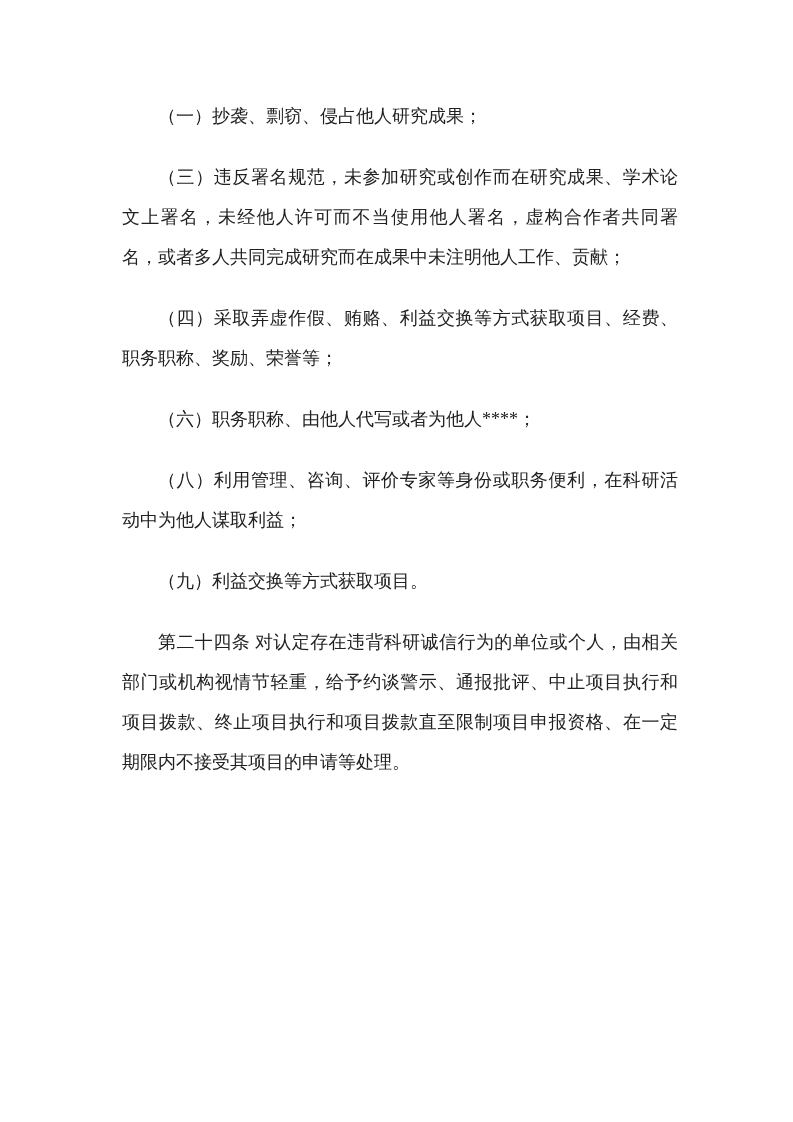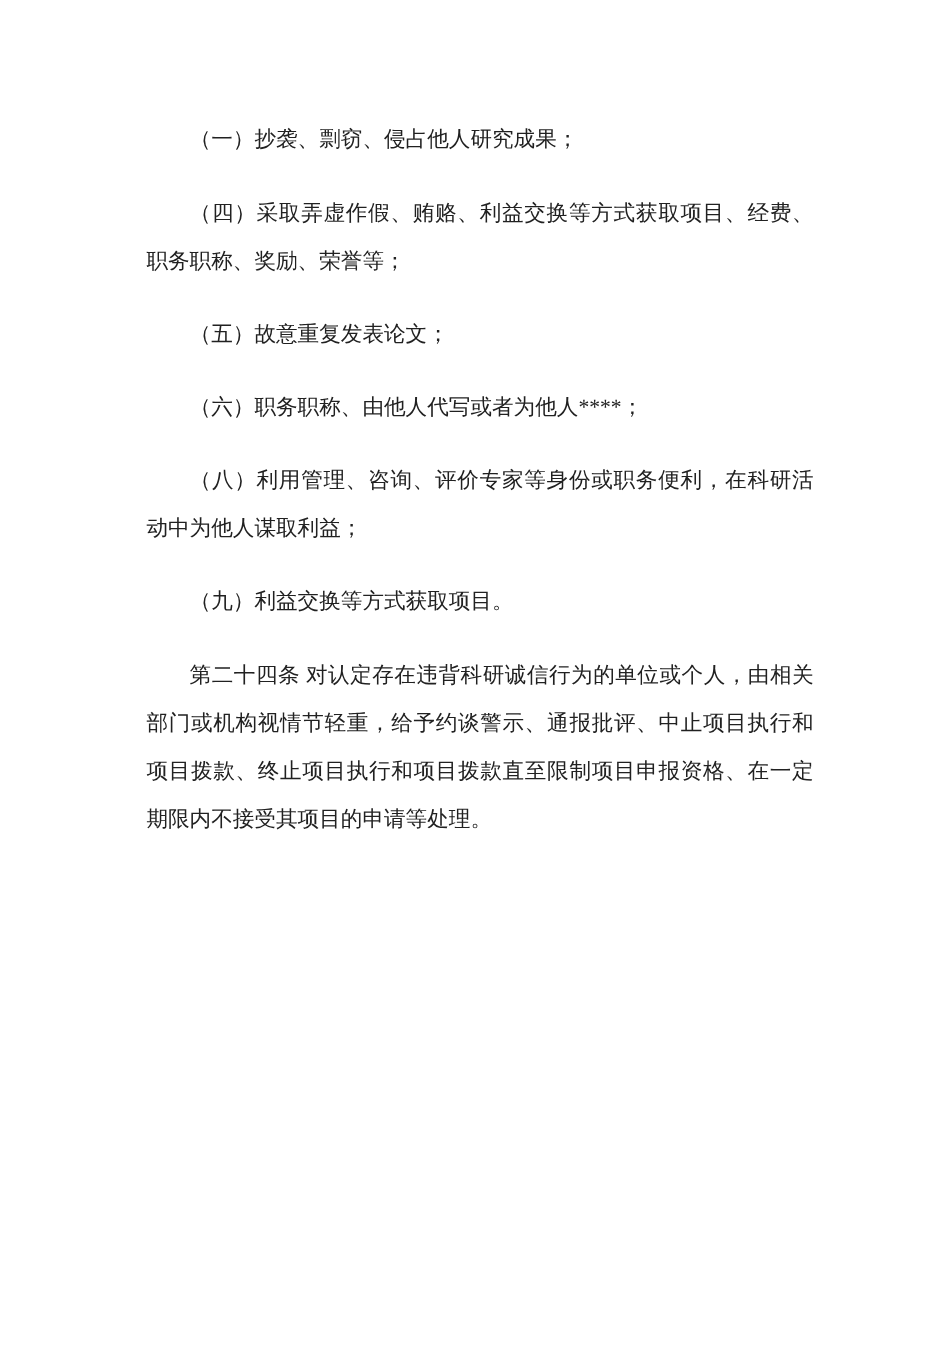--- a/index.html
+++ b/index.html
@@ -29,19 +29,19 @@
     text-indent: 2em;
     letter-spacing: 0;
     word-break: break-all;
   }
 </style>
 </head>
 <body>
 
 <div class="page">
   <p class="para">（一）抄袭、剽窃、侵占他人研究成果；</p>
+  <p class="para">（三）违反署名规范，未参加研究或创作而在研究成果、学术论文上署名，未经他人许可而不当使用他人署名，虚构合作者共同署名，或者多人共同完成研究而在成果中未注明他人工作、贡献；</p>
   <p class="para">（四）采取弄虚作假、贿赂、利益交换等方式获取项目、经费、职务职称、奖励、荣誉等；</p>
-  <p class="para">（五）故意重复发表论文；</p>
   <p class="para">（六）职务职称、由他人代写或者为他人****；</p>
   <p class="para">（八）利用管理、咨询、评价专家等身份或职务便利，在科研活动中为他人谋取利益；</p>
   <p class="para">（九）利益交换等方式获取项目。</p>
   <p class="para">第二十四条 对认定存在违背科研诚信行为的单位或个人，由相关部门或机构视情节轻重，给予约谈警示、通报批评、中止项目执行和项目拨款、终止项目执行和项目拨款直至限制项目申报资格、在一定期限内不接受其项目的申请等处理。</p>
 </div>
 
 </body></html>

